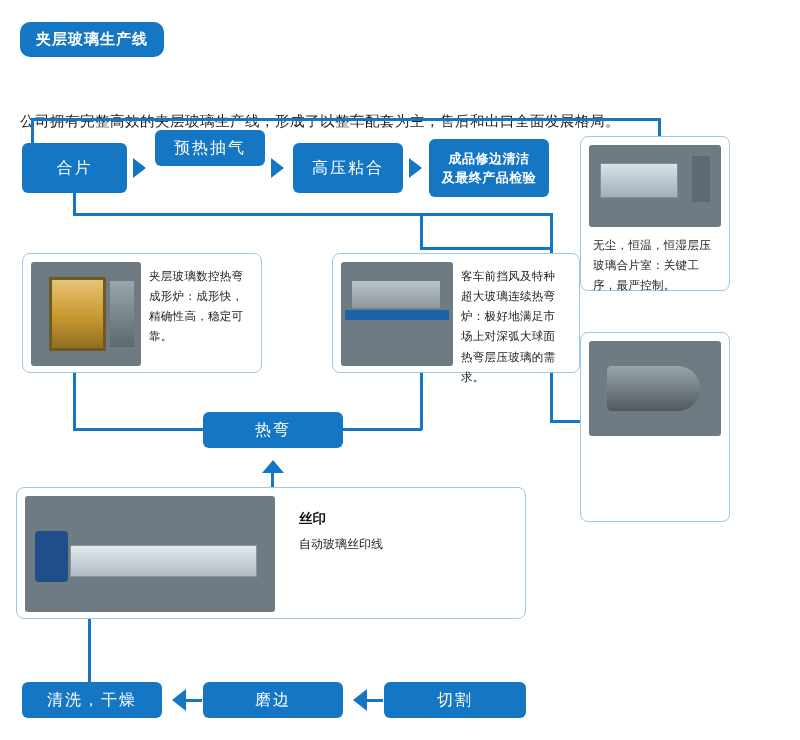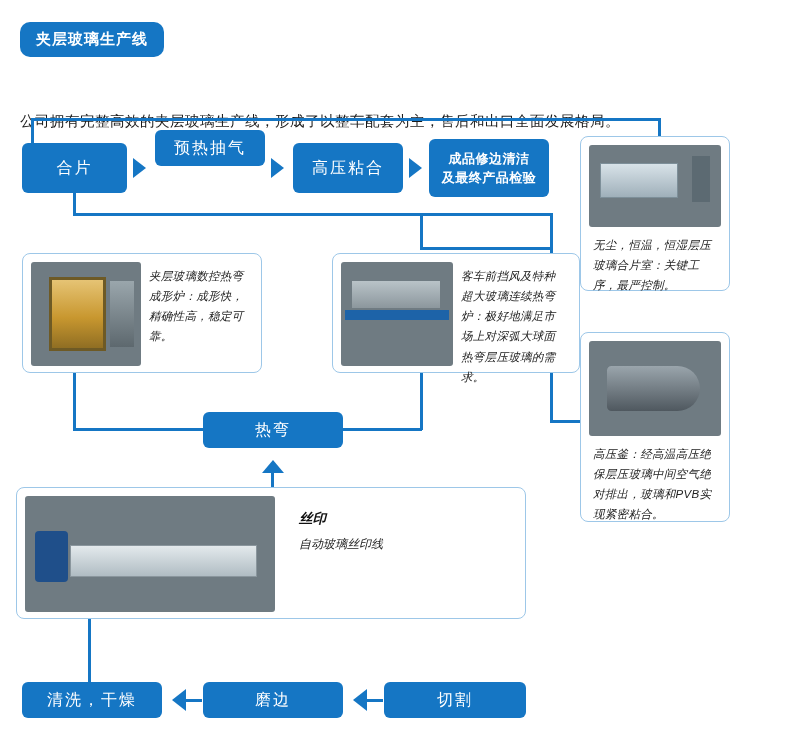--- a/index.html
+++ b/index.html
@@ -80,21 +80,20 @@
 
   
   .card{
     position:absolute;
     border:1px solid #9dc7e8;
     border-radius:8px;
     background:#ffffff;
     box-sizing:border-box;
     padding:8px;
     display:flex;
-    font-style:italic;
   }
   .card.col{flex-direction:column;}
   .card .photo{
     border-radius:3px;
     background:#6f7b82;
     position:relative;
     overflow:hidden;
     flex:none;
   }
   .card .txt{
@@ -205,21 +204,20 @@
     <div class="txt">客车前挡风及特种超大玻璃连续热弯炉：极好地满足市场上对深弧大球面热弯层压玻璃的需求。</div>
   </div>
 
   <div class="card col" style="left:580px;top:136px;width:150px;height:155px;">
     <div class="photo ph-c" style="width:100%;height:82px;"></div>
     <div class="txt below">无尘，恒温，恒湿层压玻璃合片室：关键工序，最严控制。</div>
   </div>
 
   <div class="card col" style="left:580px;top:332px;width:150px;height:190px;">
     <div class="photo ph-d" style="width:100%;height:95px;"></div>
-    <div class="txt below">高压釜：经高温高压绝保层压玻璃中间空气绝对排出，玻璃和PVB实现紧密粘合。</div>
   </div>
 
   <div class="ln v" style="left:73px;top:373px;height:57px;"></div>
   <div class="ln h" style="left:73px;top:428px;width:130px;"></div>
   <div class="ln v" style="left:420px;top:373px;height:57px;"></div>
   <div class="ln h" style="left:342px;top:428px;width:80px;"></div>
 
   <div class="pbox" style="left:203px;top:412px;width:140px;height:36px;">
     <span>热弯</span>
   </div>

